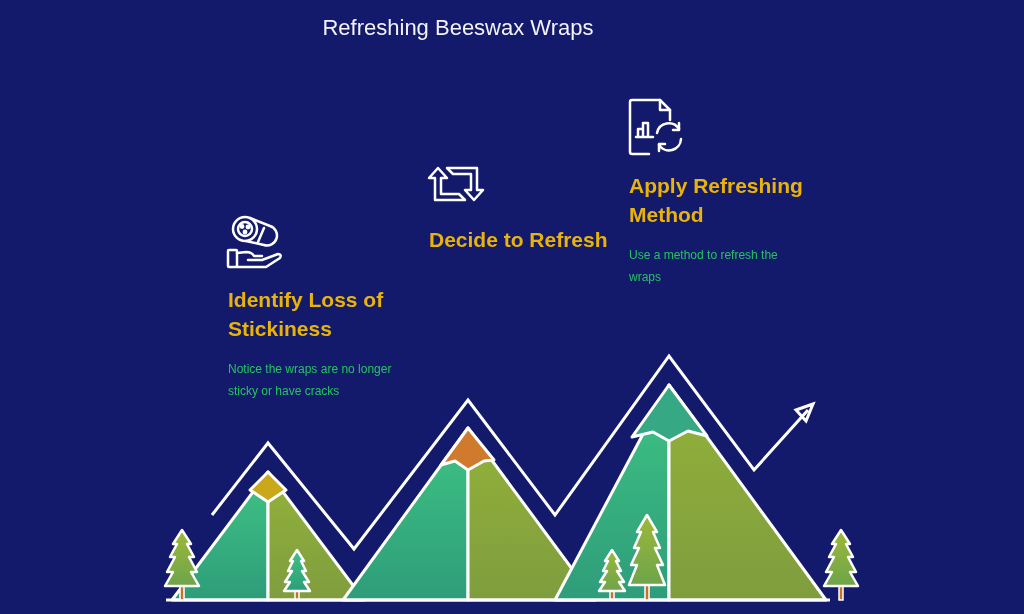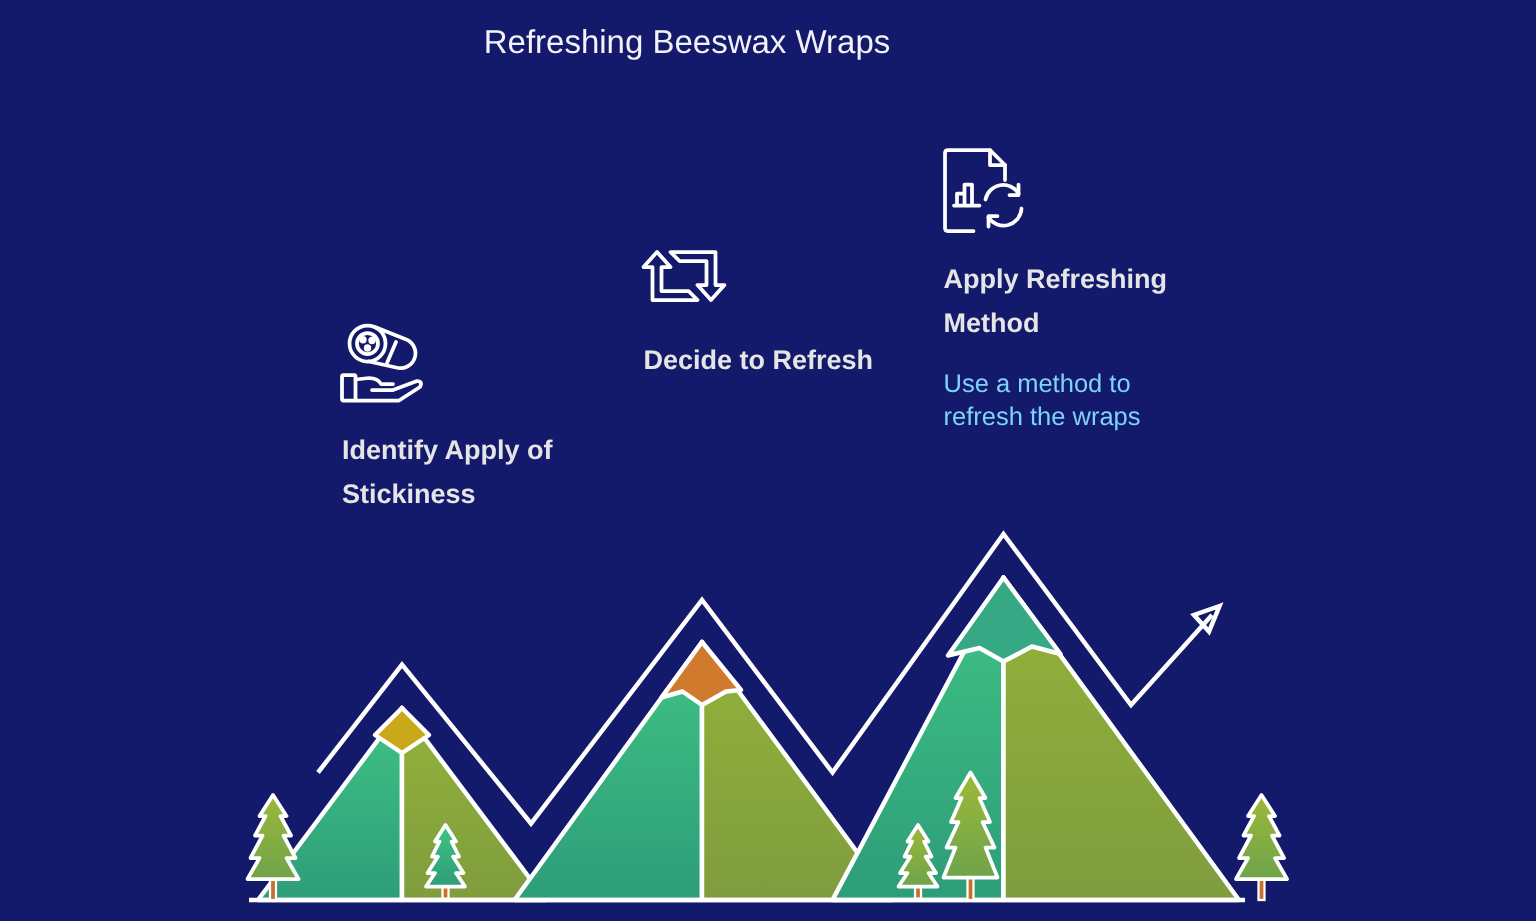--- a/index.html
+++ b/index.html
@@ -10,24 +10,24 @@
       color:#ffffff;
       position:relative;
     }
     .title {
       position:absolute; top:15px; left:0; width:916px;
       text-align:center; font-size:22px; color:#f2f2f8;
     }
     .step { position:absolute; }
     .step .icon { display:block; }
     .step h2 {
-      margin:0; font-size:18px; font-weight:bold; line-height:28.5px; color:#e5e5e5;
+      margin:0; font-size:21px; font-weight:bold; line-height:28.5px; color:#eab308;
     }
     .step p {
-      margin:0; font-size:17px; line-height:21.5px; color:#7dd3fc;
+      margin:0; font-size:12px; line-height:21.5px; color:#22c55e;
     }
     #step1 { left:228px; top:212px; width:190px; }
     #step1 .icon { margin-left:-2px; margin-bottom:14px; }
     #step1 h2 { margin-bottom:16px; }
     #step2 { left:429px; top:164px; width:180px; }
     #step2 .icon { margin-left:-2px; margin-bottom:22px; }
     #step2 h2 { margin-bottom:14px; }
     #step3 { left:629px; top:97px; width:180px; }
     #step3 .icon { margin-left:-2px; margin-bottom:13px; }
     #step3 h2 { margin-bottom:16px; }
@@ -110,21 +110,22 @@
     <circle cx="19" cy="17" r="12"></circle>
     <circle cx="19" cy="17" r="7"></circle>
     <circle cx="16" cy="14.5" r="1.2" fill="#ffffff"></circle>
     <circle cx="22" cy="15" r="1.2" fill="#ffffff"></circle>
     <circle cx="19" cy="20" r="1.2" fill="#ffffff"></circle>
     <path d="M24 6 L44 14 A9 9 0 0 1 38 33 L20 29"></path>
     <path d="M38 16 L32 30"></path>
     <rect x="2" y="38" width="9" height="17" rx="1"></rect>
     <path d="M11 41 L20 40 Q26 40 28 44 L36 44 M22 48 L36 48 L52 42 Q56 42 54 46 L40 55 L11 55"></path>
   </svg>
-  <h2>Identify Apply of Stickiness</h2>
+  <h2>Identify Loss of Stickiness</h2>
+  <p>Notice the wraps are no longer sticky or have cracks</p>
 </div>
 
 <div class="step" id="step2">
   <svg class="icon" width="58" height="40" viewBox="0 0 58 40" fill="none" stroke="#ffffff" stroke-width="2.5" stroke-linejoin="round">
     <path d="M2 14 L11 4 L20 14 L14 14 L14 30 L32 30 L38 36 L8 36 L8 14 Z"></path>
     <path d="M20 4 L50 4 L50 26 L56 26 L47 36 L38 26 L44 26 L44 10 L26 10 Z"></path>
   </svg>
   <h2>Decide to Refresh</h2>
 </div>
 

